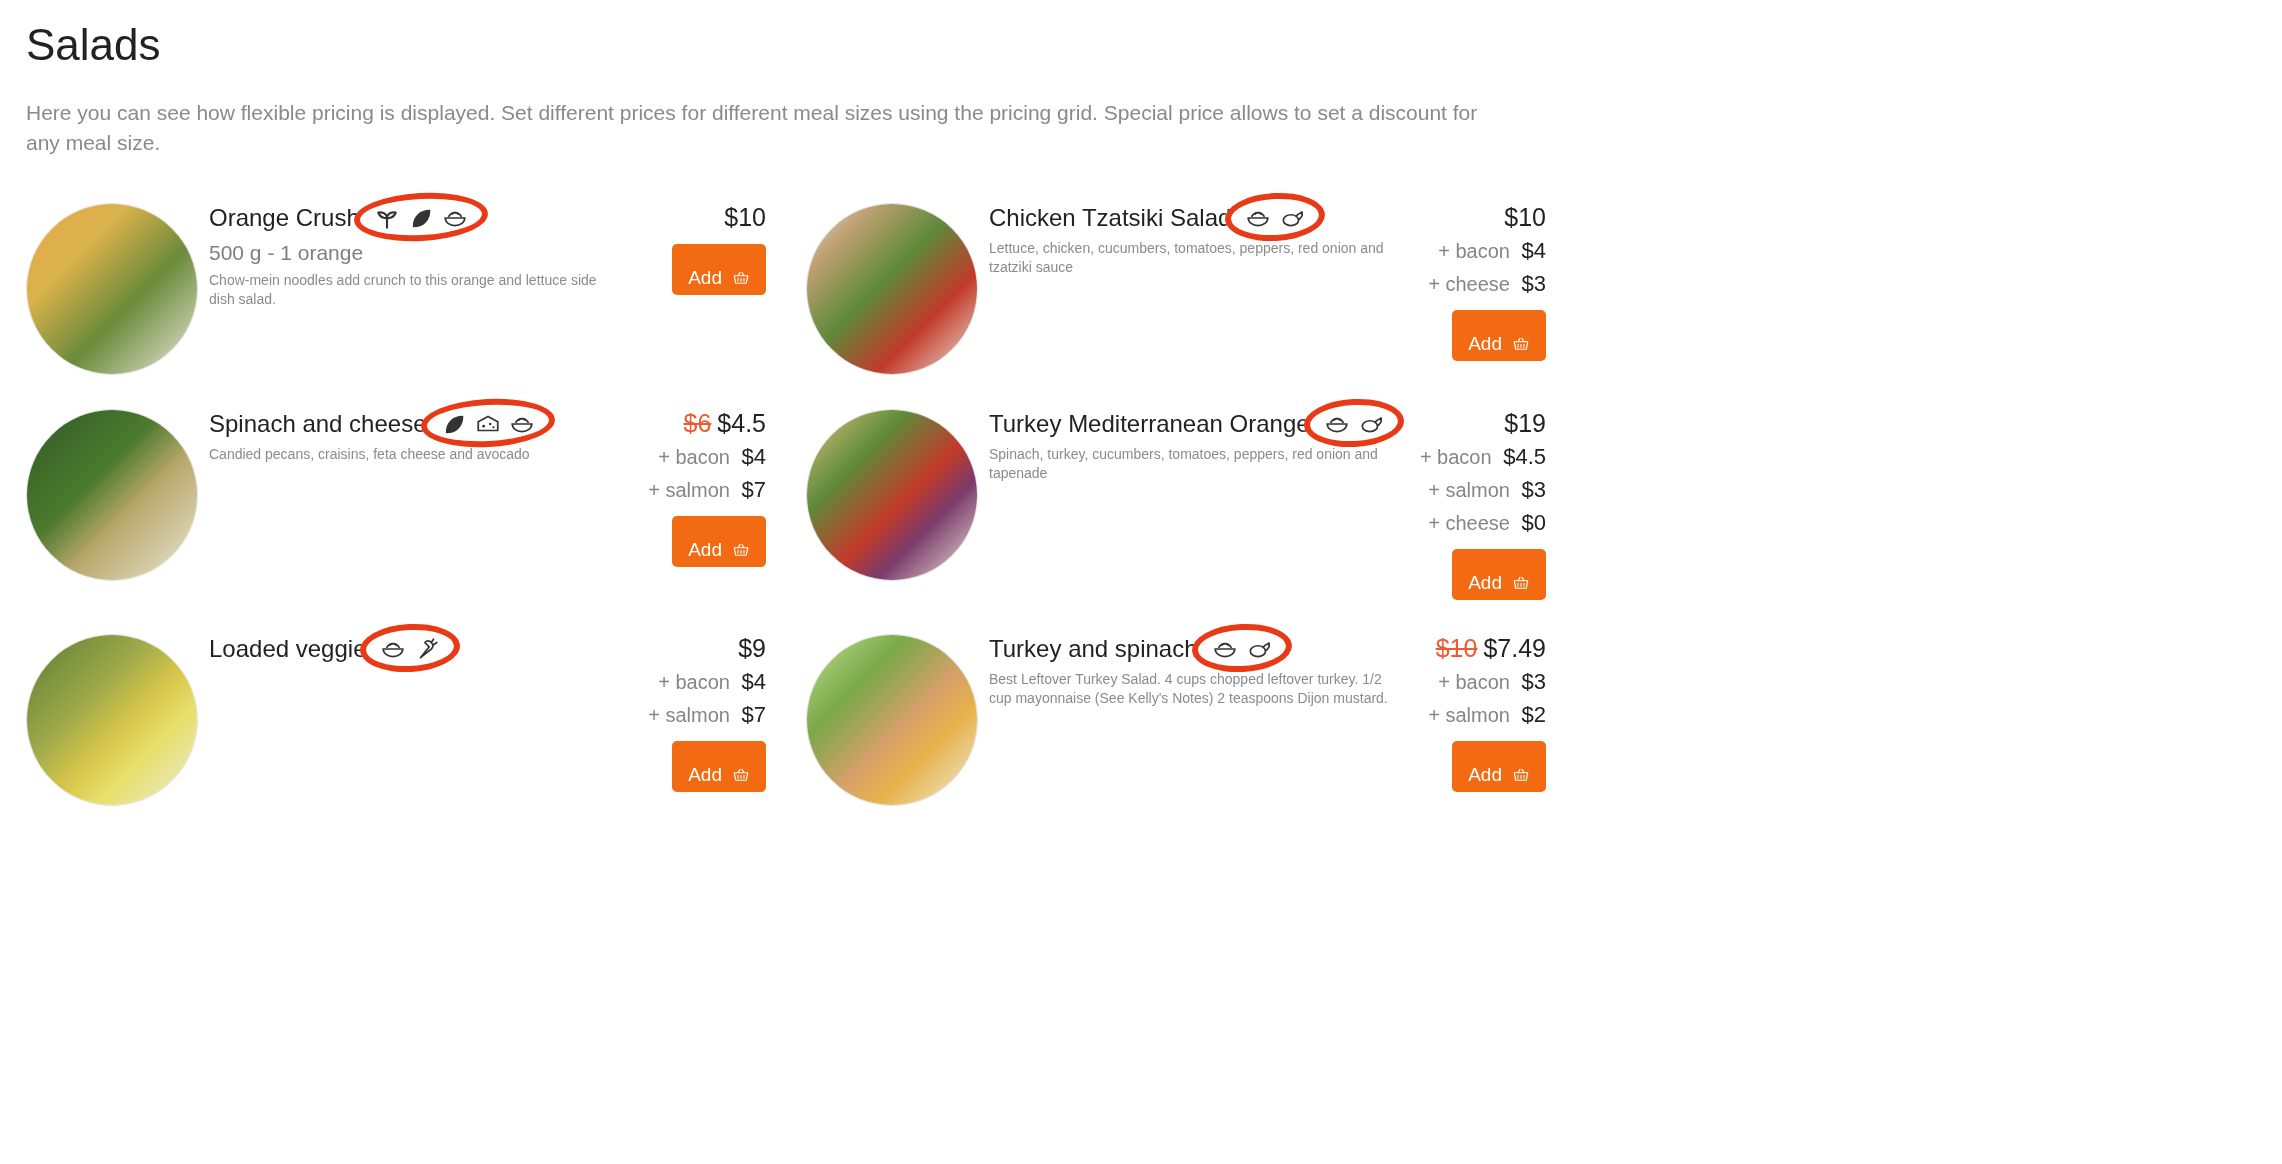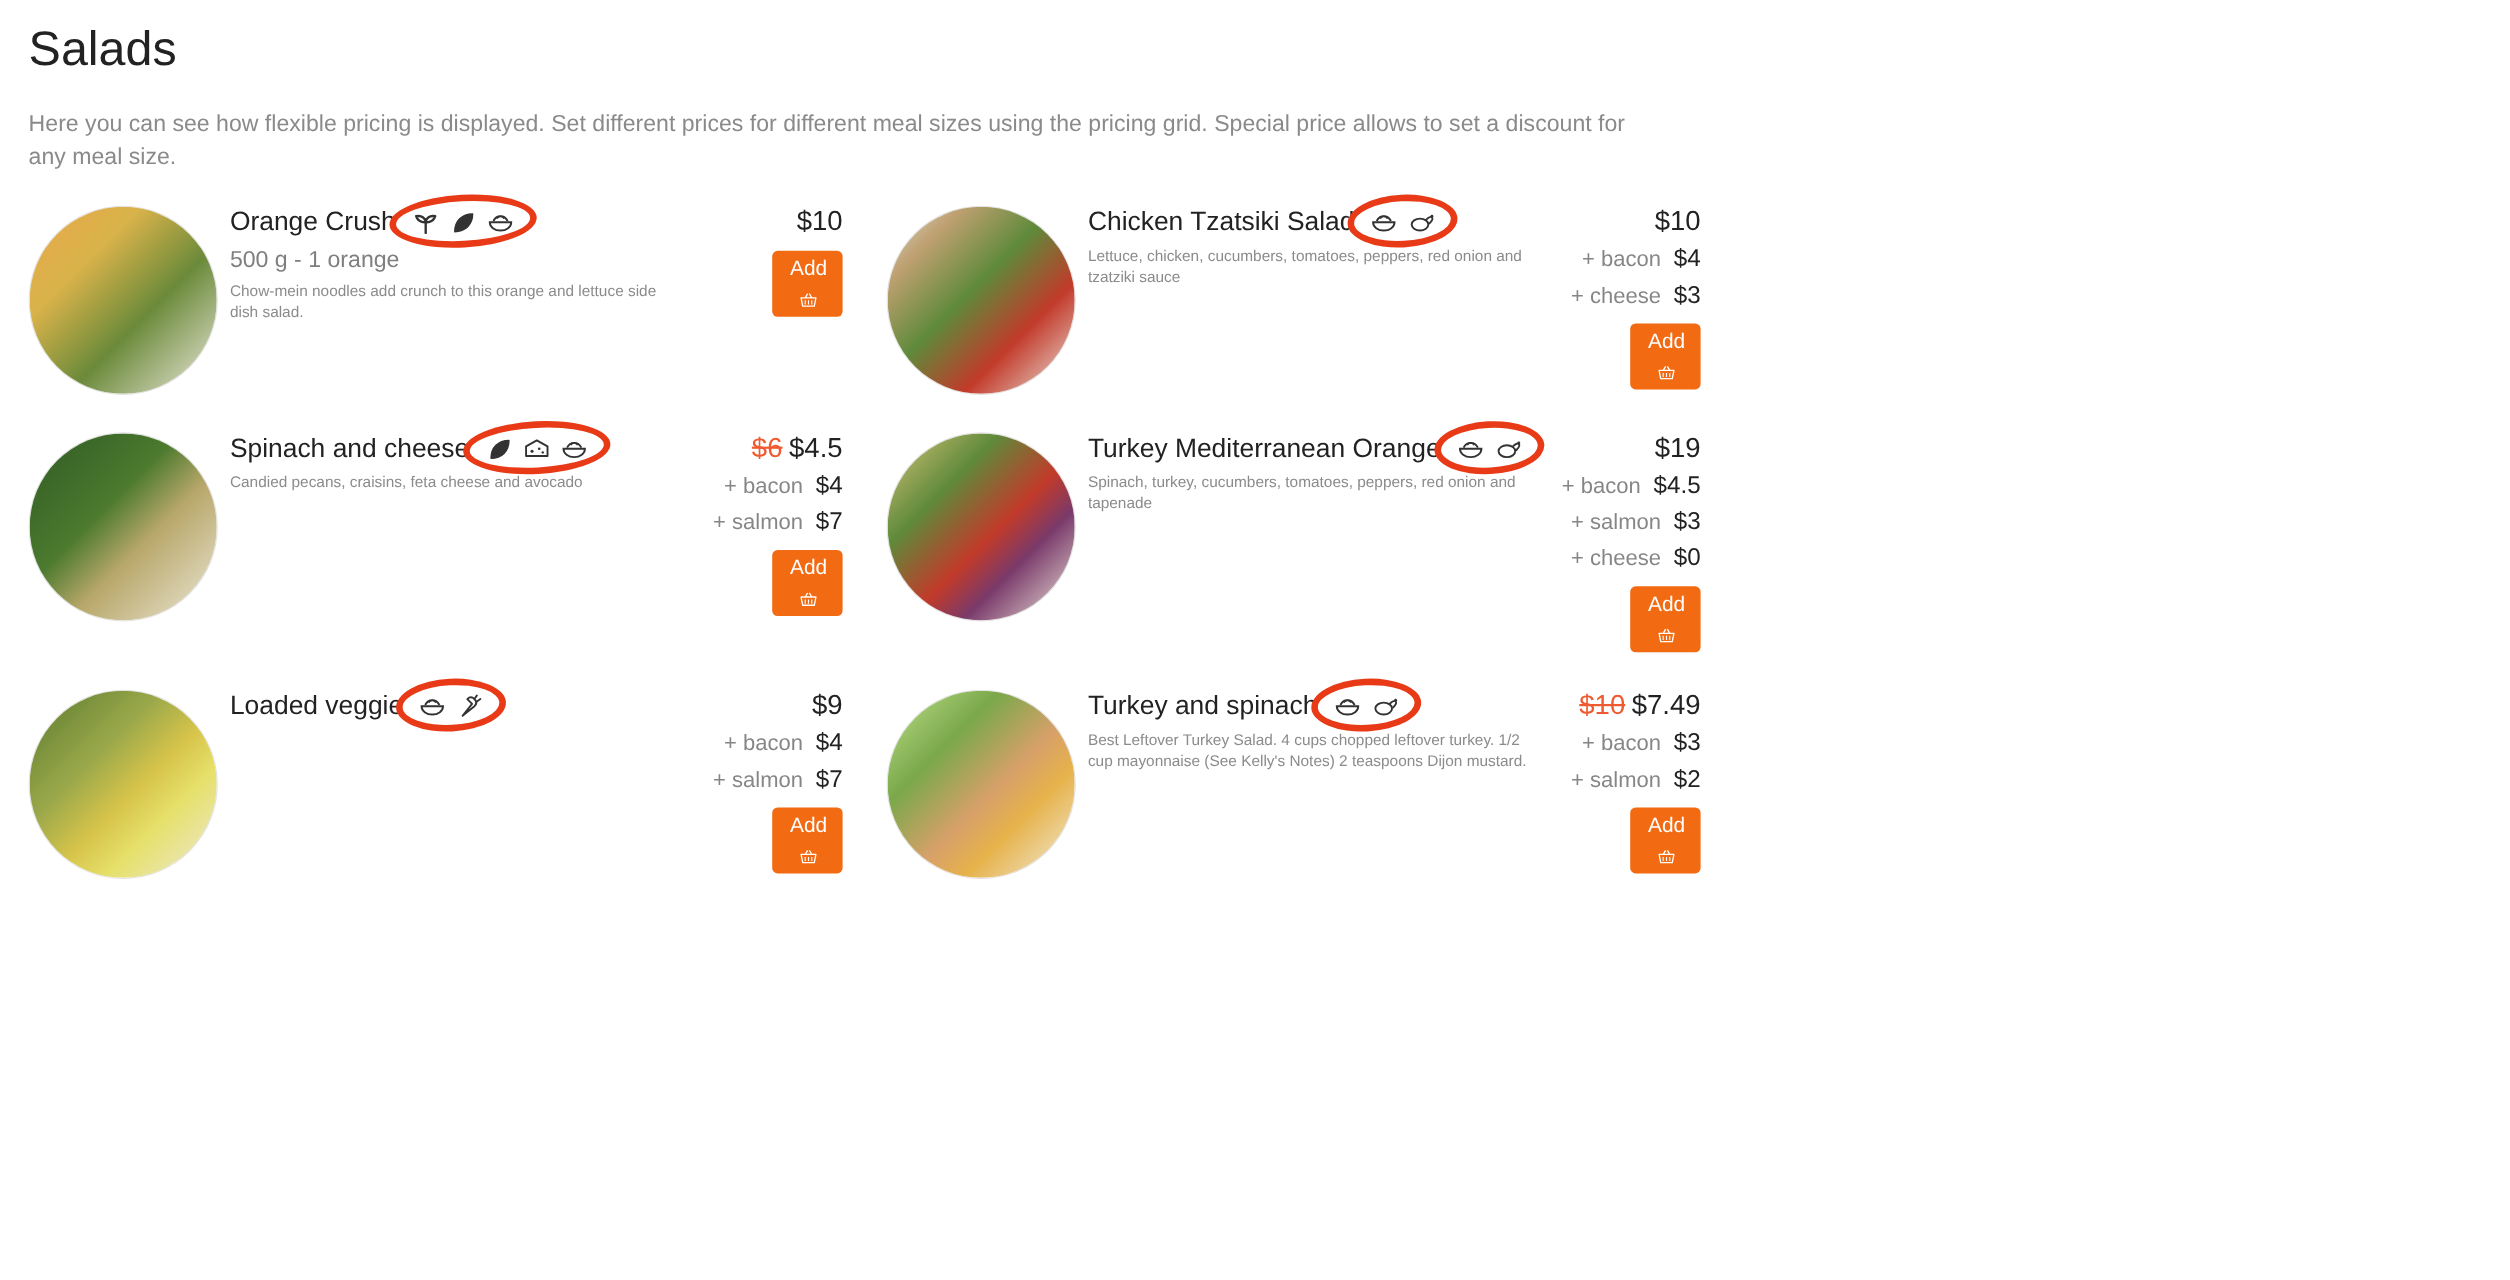--- a/index.html
+++ b/index.html
@@ -13,21 +13,21 @@
   h1.section-title {
     font-size: 44px;
     font-weight: 500;
     color: #222;
     margin-bottom: 28px;
   }
   p.section-desc {
     font-size: 21px;
     color: #8a8a8a;
     line-height: 1.45;
-    margin-bottom: 28px;
+    margin-bottom: 44px;
     max-width: 1480px;
   }
   .grid {
     display: grid;
     grid-template-columns: 1fr 1fr;
     column-gap: 40px;
     row-gap: 34px;
     max-width: 1520px;
   }
   .item {
@@ -127,25 +127,24 @@
     font-size: 22px;
   }
   .add-btn {
     display: inline-flex;
     align-items: center;
     gap: 8px;
     background: #f26a11;
     color: #fff;
     border: none;
     border-radius: 5px;
-    padding: 6px 14px 6px 16px;
+    padding: 23px 14px 6px 16px;
     font-size: 19px;
     cursor: pointer;
     margin-top: 10px;
-    flex-direction: column;
   }
   .add-btn svg { width: 22px; height: 18px; }
 </style>
 </head>
 <body>
 
 <h1 class="section-title">Salads</h1>
 <p class="section-desc">Here you can see how flexible pricing is displayed. Set different prices for different meal sizes using the pricing grid. Special price allows to set a discount for any meal size.</p>
 
 <div class="grid" id="grid">

